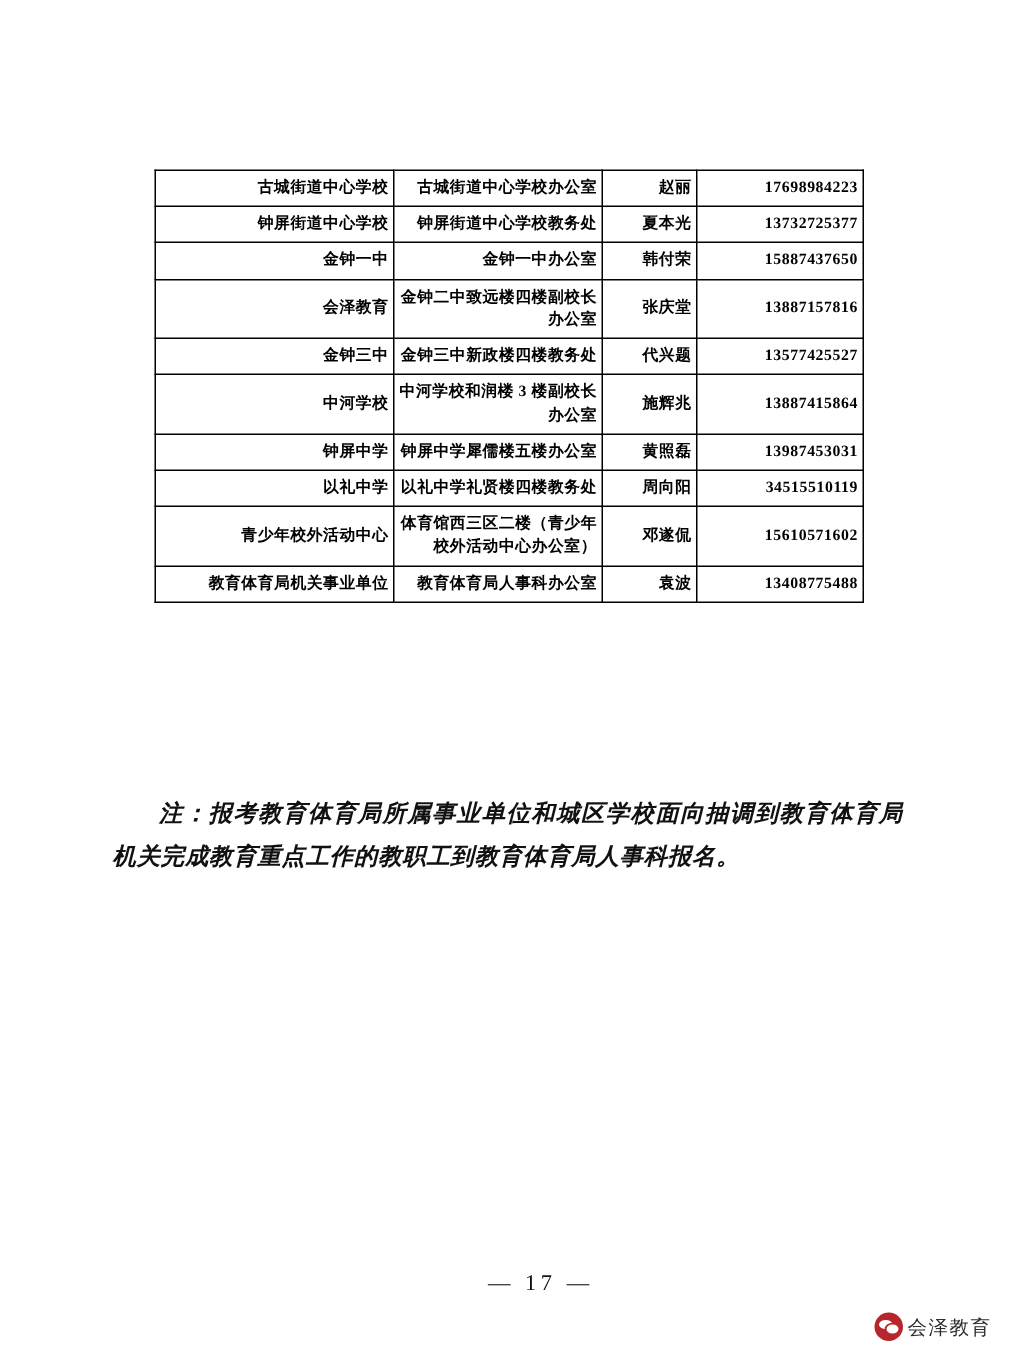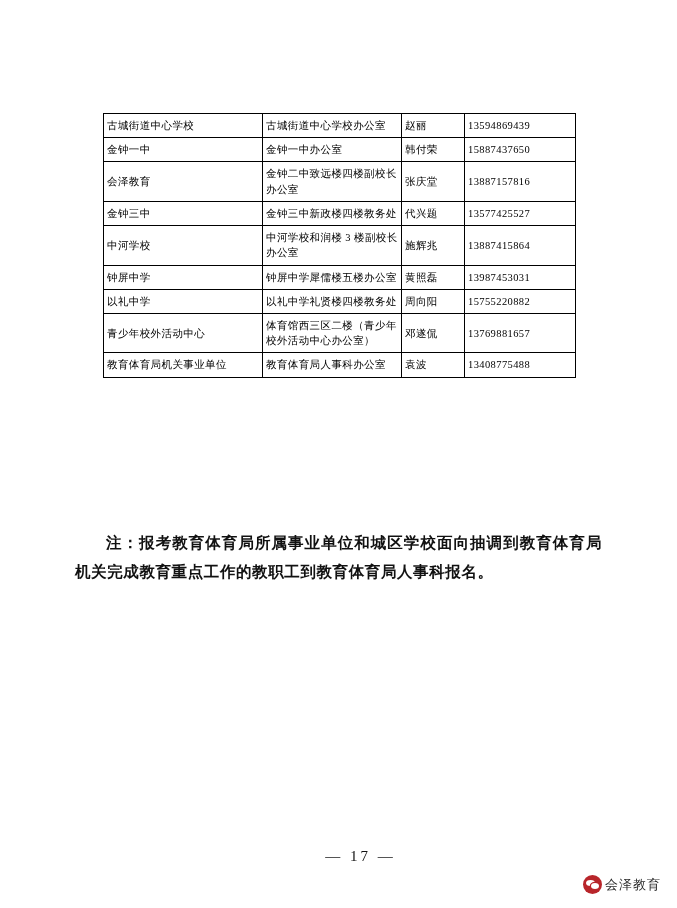--- a/index.html
+++ b/index.html
@@ -29,27 +29,27 @@
     top: 113px;
     width: 472px;
   }
   table.roster {
     border-collapse: collapse;
     width: 472px;
     table-layout: fixed;
   }
   table.roster td {
     border: 1px solid #000000;
-    text-align: left;
+    text-align: right;
     vertical-align: middle;
     font-family: "Liberation Serif", "DejaVu Serif", serif;
     font-size: 10.5px;
     line-height: 1.45;
     letter-spacing: 0.4px;
-    font-weight: 400;
+    font-weight: 700;
     padding: 4px 3px;
     color: #000000;
   }
   col.c1 { width: 159px; }
   col.c2 { width: 139px; }
   col.c3 { width: 63px; }
   col.c4 { width: 111px; }
 
   td.phone {
     font-family: "Liberation Sans", sans-serif;
@@ -68,20 +68,21 @@
     top: 528px;
     width: 527px;
     font-family: "Liberation Serif", "DejaVu Serif", serif;
     font-weight: 700;
     font-size: 15.5px;
     line-height: 1.9;
     letter-spacing: 0.6px;
     color: #111111;
     text-align: justify;
     text-indent: 2em;
+    font-style: italic;
   }
 
   
   .page-number {
     position: absolute;
     left: 0;
     top: 848px;
     width: 571px;
     text-align: center;
     font-family: "Liberation Serif", "DejaVu Serif", serif;
@@ -150,21 +151,27 @@
         <col class="c1">
           <col class="c2">
           <col class="c3">
           <col class="c4">
       </colgroup>
       <tbody>
         <tr>
           <td class="unit">古城街道中心学校</td>
           <td class="office">古城街道中心学校办公室</td>
           <td class="person">赵丽</td>
-          <td class="phone">13594869439</td>
+          <td class="phone">17698984223</td>
+        </tr>
+        <tr>
+          <td class="unit">钟屏街道中心学校</td>
+          <td class="office">钟屏街道中心学校教务处</td>
+          <td class="person">夏本光</td>
+          <td class="phone">13732725377</td>
         </tr>
         <tr>
           <td class="unit">金钟一中</td>
           <td class="office">金钟一中办公室</td>
           <td class="person">韩付荣</td>
           <td class="phone">15887437650</td>
         </tr>
         <tr>
           <td class="unit">会泽教育</td>
           <td class="office">金钟二中致远楼四楼副校长办公室</td>
@@ -186,27 +193,27 @@
         <tr>
           <td class="unit">钟屏中学</td>
           <td class="office">钟屏中学犀儒楼五楼办公室</td>
           <td class="person">黄照磊</td>
           <td class="phone">13987453031</td>
         </tr>
         <tr>
           <td class="unit">以礼中学</td>
           <td class="office">以礼中学礼贤楼四楼教务处</td>
           <td class="person">周向阳</td>
-          <td class="phone">15755220882</td>
+          <td class="phone">34515510119</td>
         </tr>
         <tr>
           <td class="unit">青少年校外活动中心</td>
           <td class="office">体育馆西三区二楼（青少年校外活动中心办公室）</td>
           <td class="person">邓遂侃</td>
-          <td class="phone">13769881657</td>
+          <td class="phone">15610571602</td>
         </tr>
         <tr>
           <td class="unit">教育体育局机关事业单位</td>
           <td class="office">教育体育局人事科办公室</td>
           <td class="person">袁波</td>
           <td class="phone">13408775488</td>
         </tr>
       </tbody>
     </table>
   </div>

